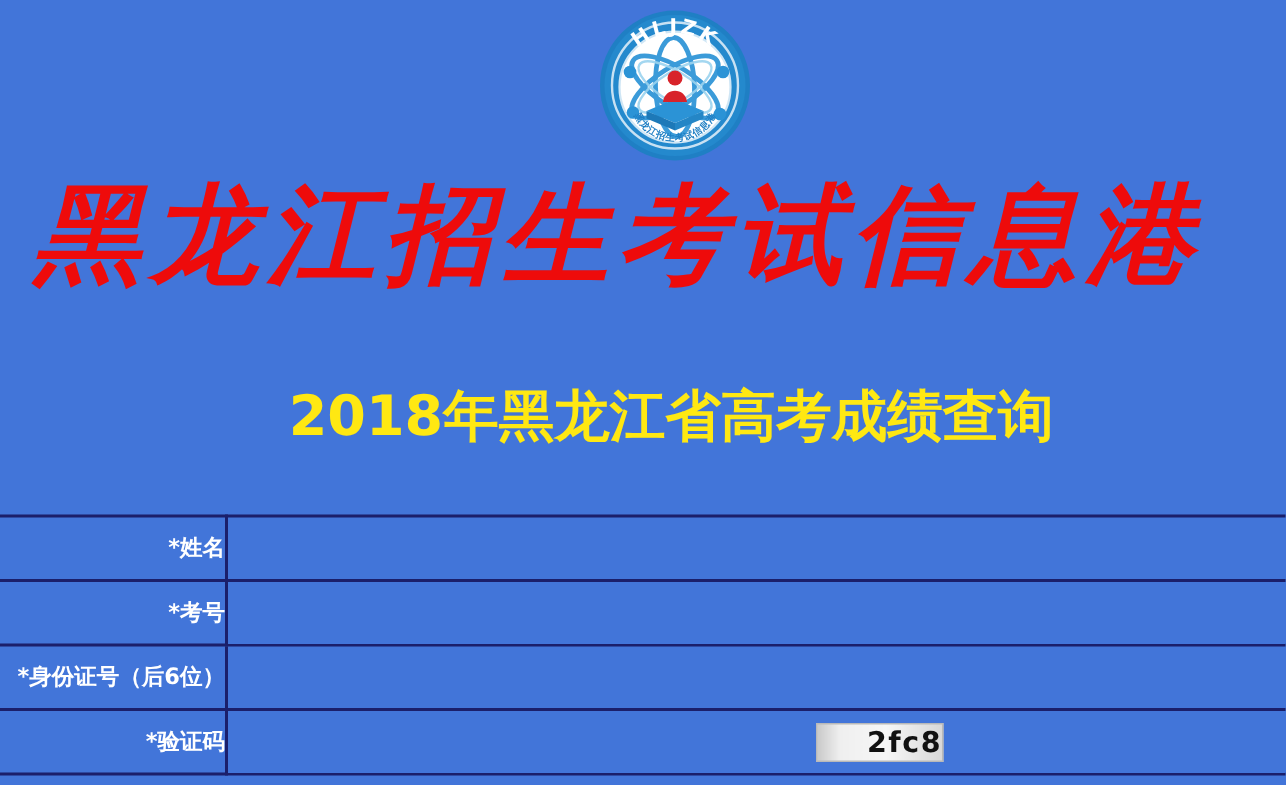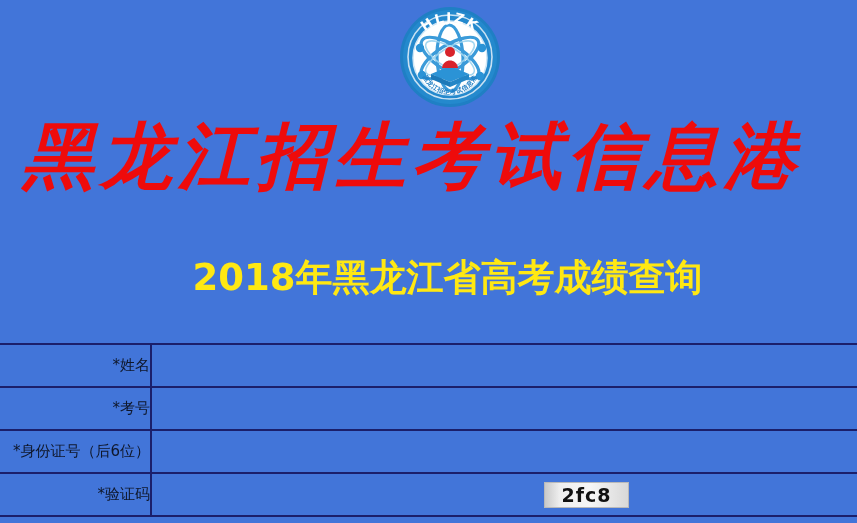--- a/index.html
+++ b/index.html
@@ -71,24 +71,24 @@
     border-bottom: 2px solid #1b1f6b;
     height: 41px;
     padding: 0;
     background: #4275d9;
   }
   .label-cell {
     width: 150px;
     border-right: 2px solid #1b1f6b;
     text-align: right;
     padding-right: 2px;
-    color: #0f172a;
+    color: #ffffff;
     font-family: "DejaVu Sans", "Liberation Sans", sans-serif;
     font-size: 15px;
-    font-weight: 400;
+    font-weight: 700;
     white-space: nowrap;
     overflow: hidden;
   }
   .label-inner {
     display: block;
     margin-left: -14px;
   }
   .field-cell {
     width: 860px;
     position: relative;
@@ -112,21 +112,21 @@
     width: 85px;
     height: 26px;
     background: linear-gradient(90deg,#c9c9c9 0%,#efefef 18%,#f6f6f6 55%,#d8d8d8 100%);
     border: 1px solid #b9b9b9;
     box-sizing: border-box;
     color: #111111;
     font-family: "DejaVu Sans", "Liberation Sans", sans-serif;
     font-size: 19px;
     font-weight: 700;
     letter-spacing: 1px;
-    text-align: center;
+    text-align: right;
     line-height: 24px;
     cursor: pointer;
     user-select: none;
   }
 </style>
 </head>
 <body>
 
 <div class="logo-wrap">
   <svg class="logo-svg" viewBox="0 0 104 106">

